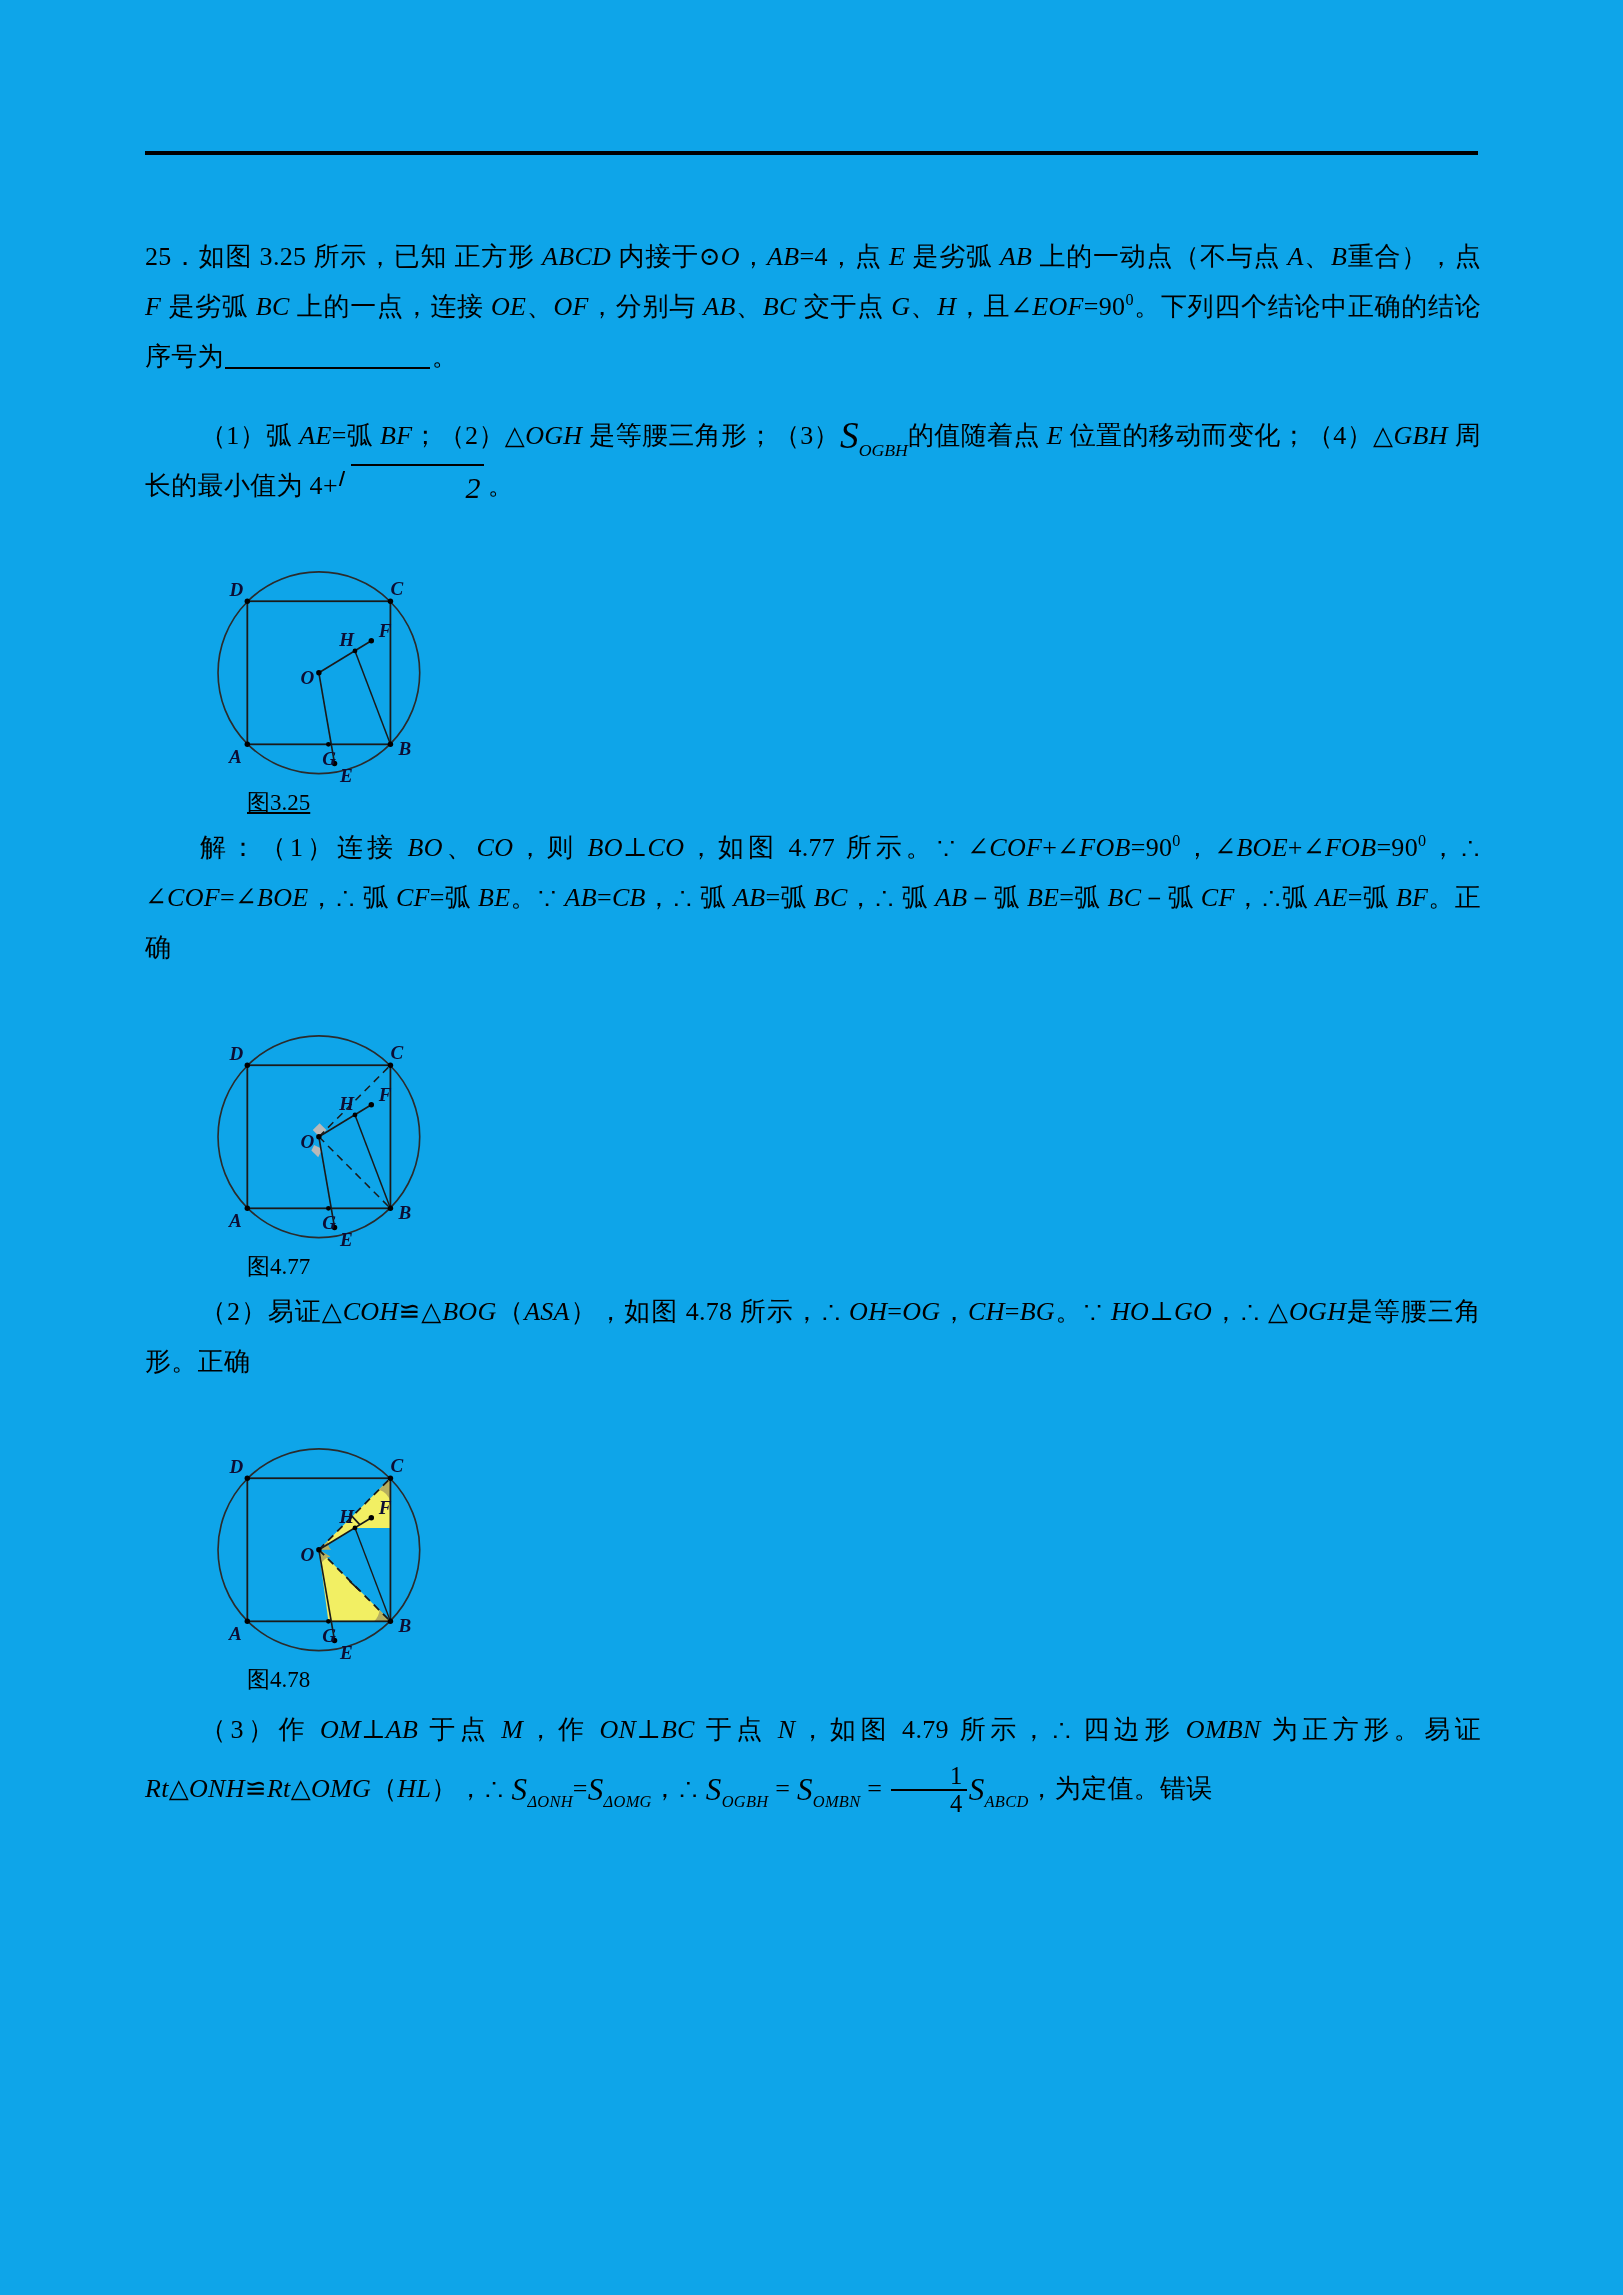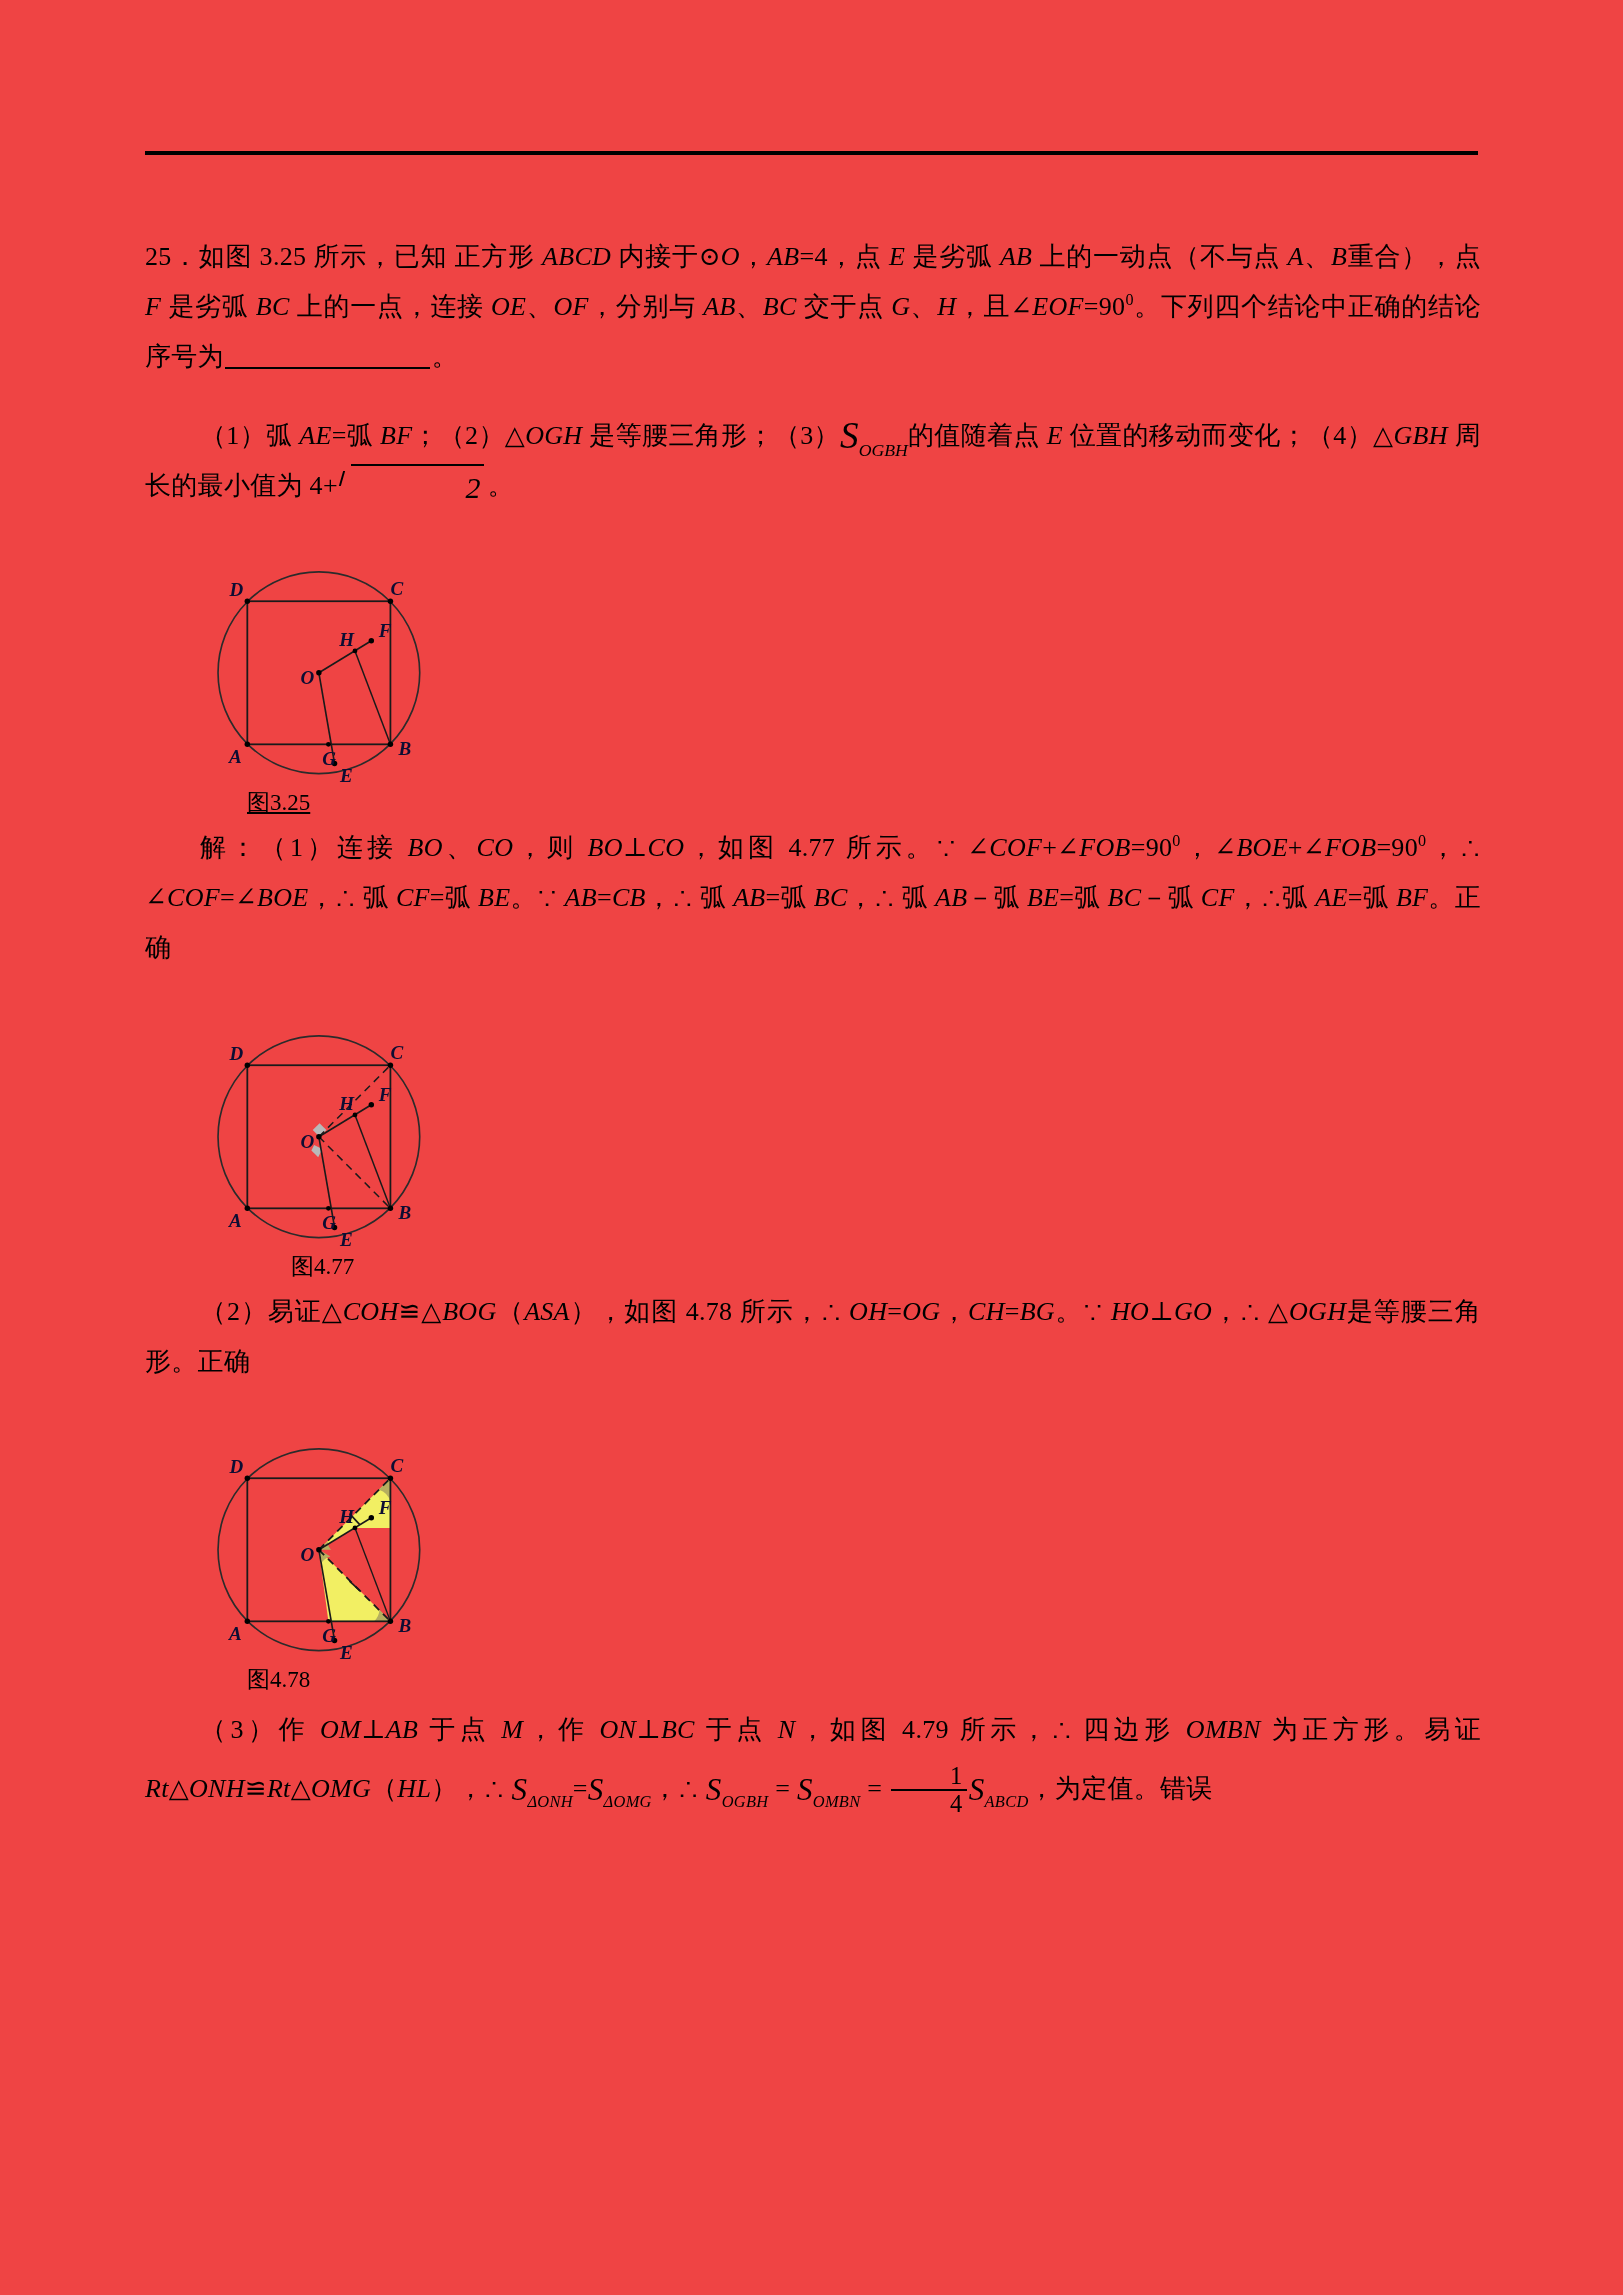--- a/index.html
+++ b/index.html
@@ -13,21 +13,21 @@
     font-family: "Liberation Serif", "DejaVu Serif", serif;
     color: #000000;
     position: relative;
     overflow: hidden;
   }
   .page {
     position: absolute;
     left: 0; top: 0;
     width: 1623px;
     height: 2295px;
-    background: #ef4444;
+    background: #0ea5e9;
   }
   .header-rule {
     position: absolute;
     left: 145px;
     top: 151px;
     width: 1333px;
     height: 4.1px;
     background: #000;
   }
   .content {
@@ -210,21 +210,21 @@
         <text class="fig-label" x="64" y="68">D</text>
         <text class="fig-label" x="300" y="66">C</text>
         <text class="fig-label" x="63" y="312">A</text>
         <text class="fig-label" x="312" y="300">B</text>
         <text class="fig-label" x="200" y="315">G</text>
         <text class="fig-label" x="226" y="341">E</text>
         <text class="fig-label" x="283" y="128">F</text>
         <text class="fig-label" x="225" y="140">H</text>
         <text class="fig-label" x="168" y="196">O</text>
       </svg>
-      <div class="fig-caption" style="left:102px; top:237px;margin-left:44px;">图4.77</div>
+      <div class="fig-caption" style="left:102px; top:237px;">图4.77</div>
     </div>
 
     <p class="para indent2"><span>（2）易证△</span><span class="it">COH</span><span>≌△</span><span class="it">BOG</span><span>（</span><span class="it">ASA</span><span>），如图 4.78 所示，∴  </span><span class="it">OH</span><span>=</span><span class="it">OG</span><span>，</span><span class="it">CH</span><span>=</span><span class="it">BG</span><span>。∵  </span><span class="it">HO</span><span>⊥</span><span class="it">GO</span><span>，∴  △</span><span class="it">OGH</span><span>是等腰三角形。正确</span></p>
 
     <div class="figure-wrap" style="height:273px; margin-top:40px;">
       <svg width="293" height="266" viewBox="0 0 430 390" style="margin-left:41px;">
         <polygon points="195,180 300,75 300,148 248,148" fill="#f2ef63" stroke="none"></polygon>
         <polygon points="195,180 209,285 300,285" fill="#f2ef63" stroke="none"></polygon>
         <path d="M 283 92 A 25 25 0 0 1 300 110 L 300 75 Z" fill="#b5ae5f" stroke="none"></path>
         <path d="M 213 180 A 18 18 0 0 1 208 167 L 195 180 Z" fill="#b5ae5f" stroke="none"></path>

